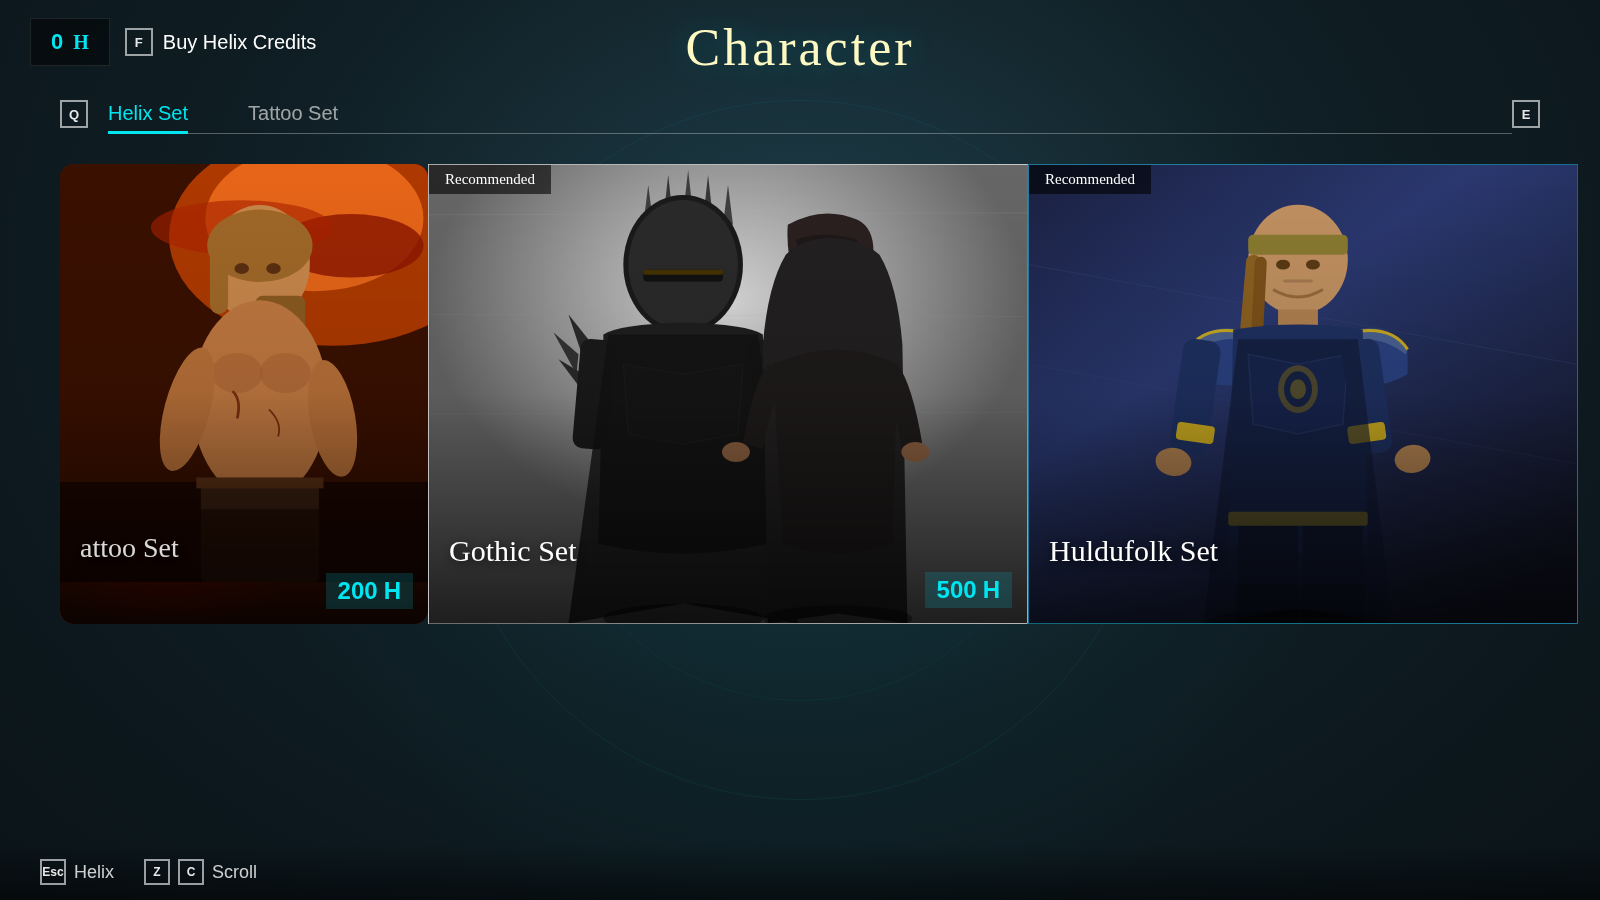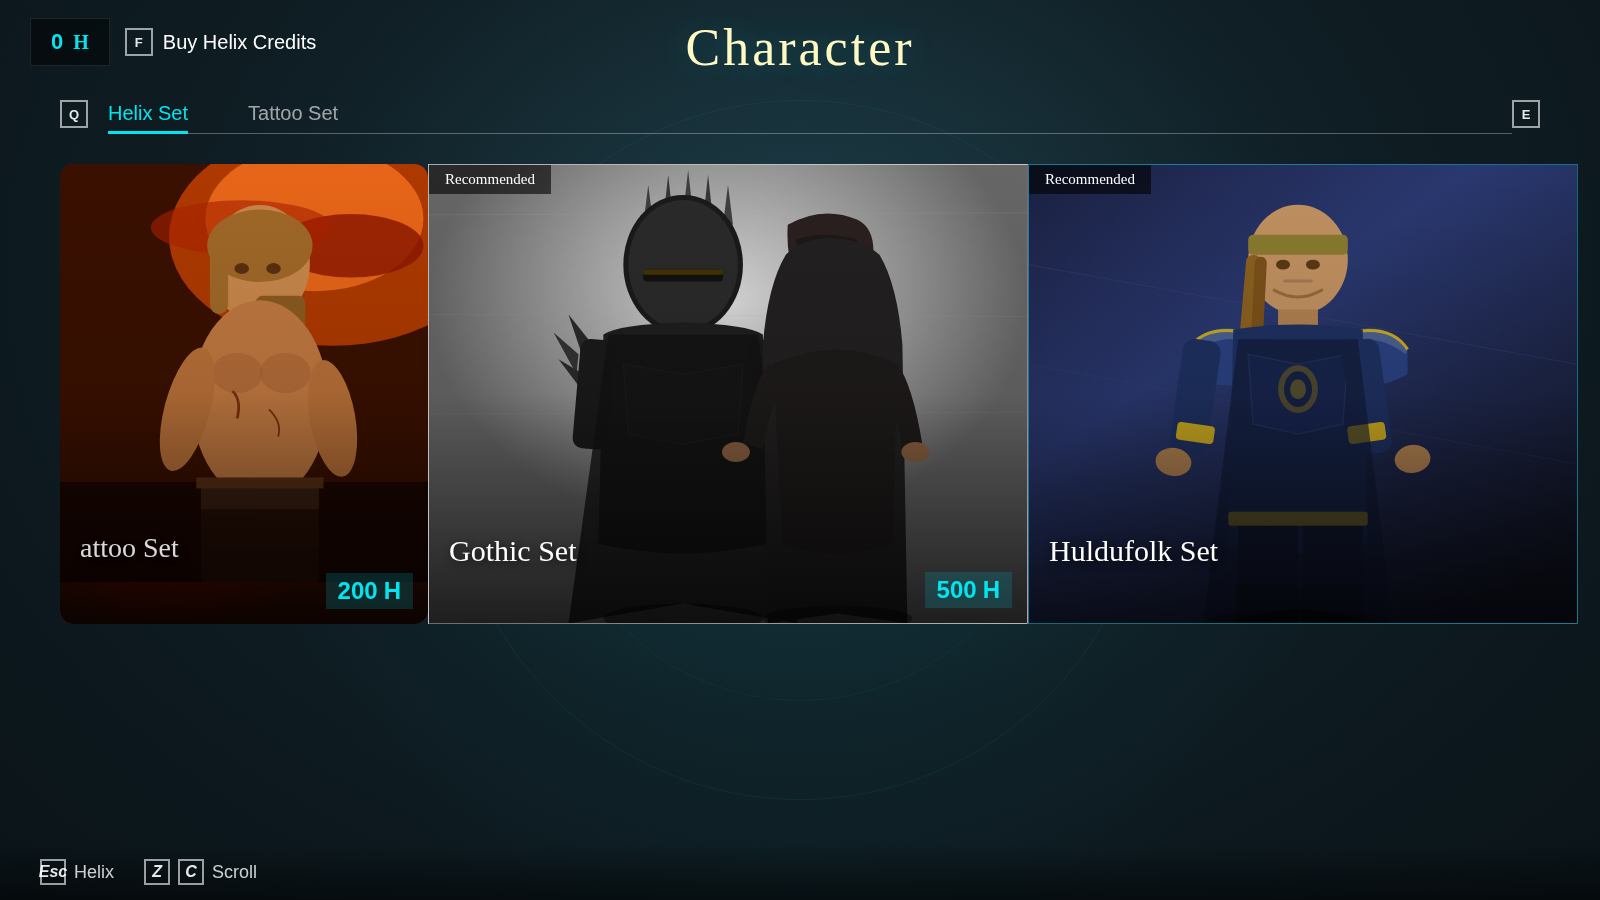--- a/index.html
+++ b/index.html
@@ -349,24 +349,23 @@
     }
 
     .key-box-small {
       display: inline-flex;
       align-items: center;
       justify-content: center;
       width: 26px;
       height: 26px;
       border: 2px solid rgba(255,255,255,0.6);
       color: rgba(255,255,255,0.9);
-      font-size: 16px;
+      font-size: 12px;
       font-family: Arial, sans-serif;
       font-weight: bold;
-      font-style: italic;
     }
 
     
     .char-svg {
       position: absolute;
       inset: 0;
       z-index: 2;
     }
 
     

